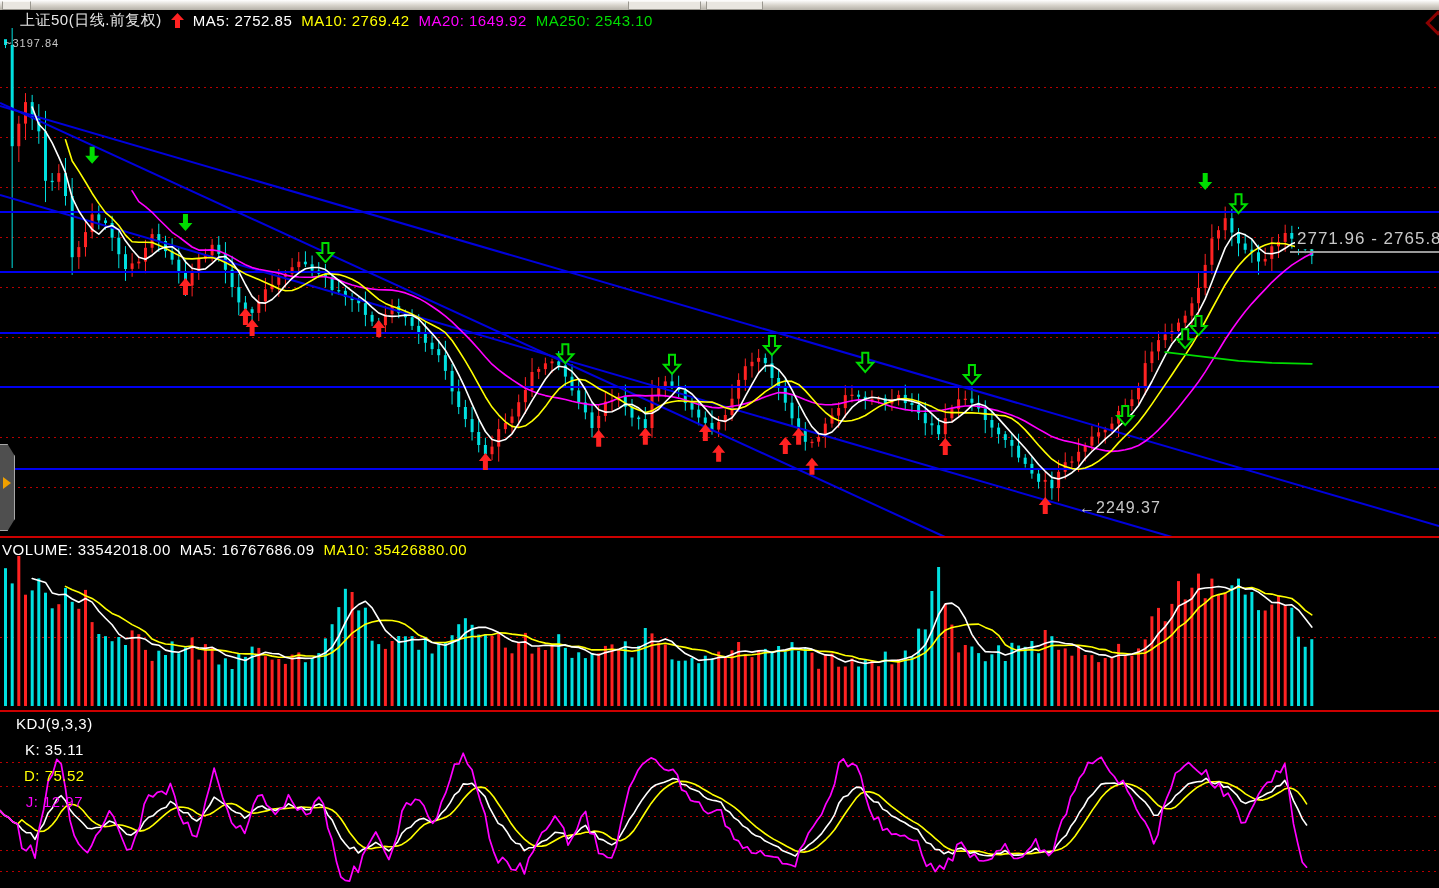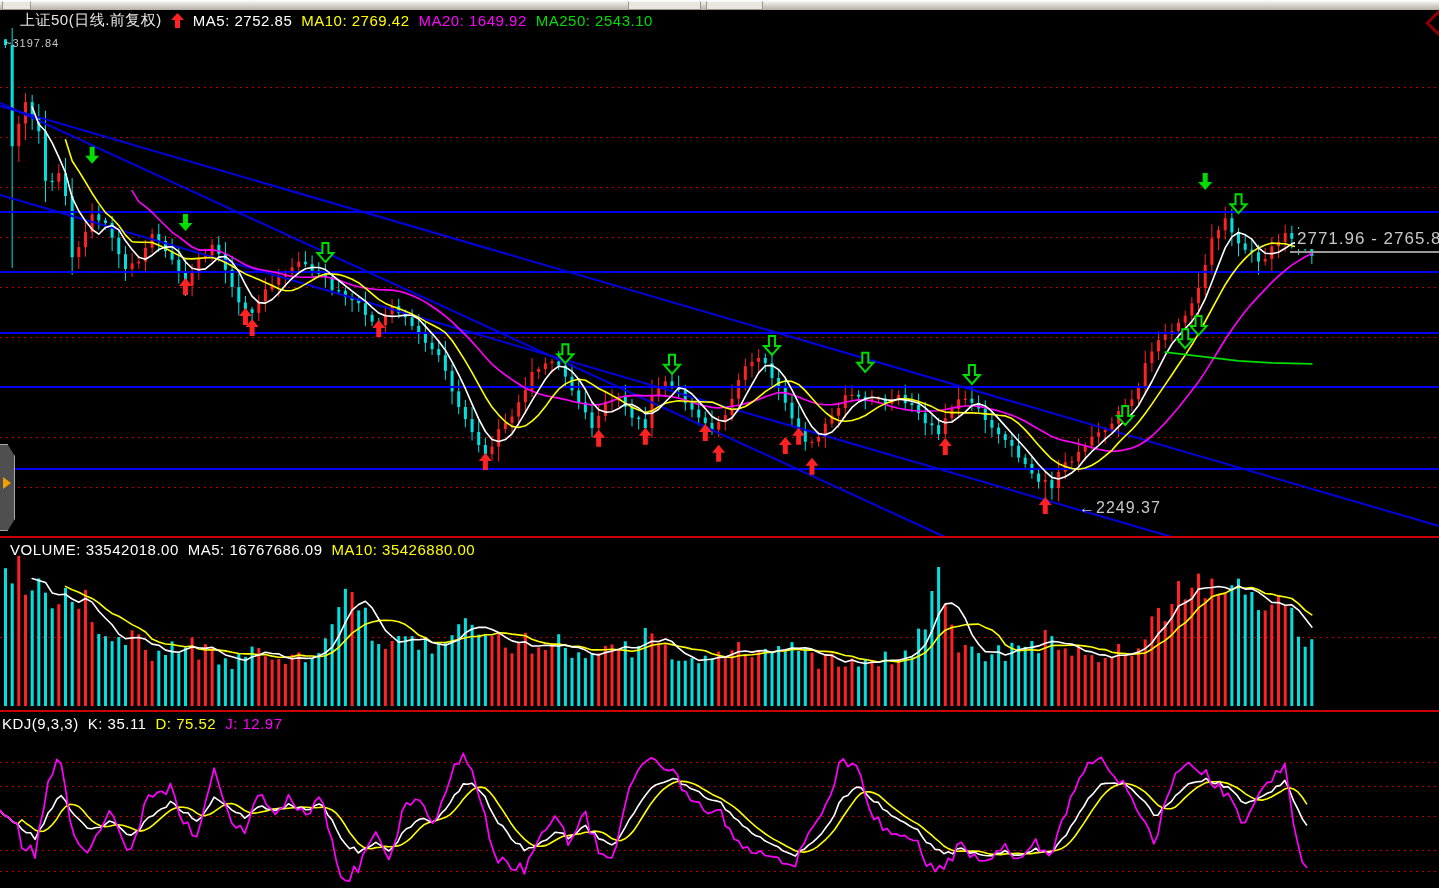--- a/index.html
+++ b/index.html
@@ -9,22 +9,22 @@
   
   .topstrip{position:absolute;left:0;top:0;width:1439px;height:10px;
     background:linear-gradient(180deg,#ffffff 0%,#d6d2ca 55%,#b5b1a8 100%);}
   .ts-block{position:absolute;top:1px;height:7px;background:#e9e6e0;
     border:1px solid #9a978f;border-top-color:#f8f7f4;}
   .ts-a{left:2px;width:27px}.ts-b{left:628px;width:71px}.ts-c{left:706px;width:55px}
   
   .hdr{position:absolute;display:flex;align-items:center;gap:9px;font-size:15px;
        letter-spacing:.5px;white-space:nowrap;}
   .main-hdr{left:20px;top:11px;}
-  .vol-hdr{left:10px;top:541px;}
-  .kdj-hdr{left:2px;top:715px;}
+  .vol-hdr{left:2px;top:541px;}
+  .kdj-hdr{left:16px;top:715px;flex-direction:column;}
   .hdr-arrow{display:inline-flex;align-items:center;}
   .c-sym{color:#e6e6e6}
   .c-white{color:var(--white)}
   .c-yellow{color:var(--yellow)}
   .c-magenta{color:var(--magenta)}
   .c-green{color:var(--green)}
   .lbl{position:absolute;color:var(--gray);letter-spacing:1px;white-space:nowrap;}
   .lbl-high{left:5px;top:37px;font-size:11px;}
   .lbl-cur{left:1295px;top:229px;font-size:17px;background:#000;padding:0 2px;}
   .lbl-low{left:1055px;top:499px;font-size:16px;margin-left:24px;}

